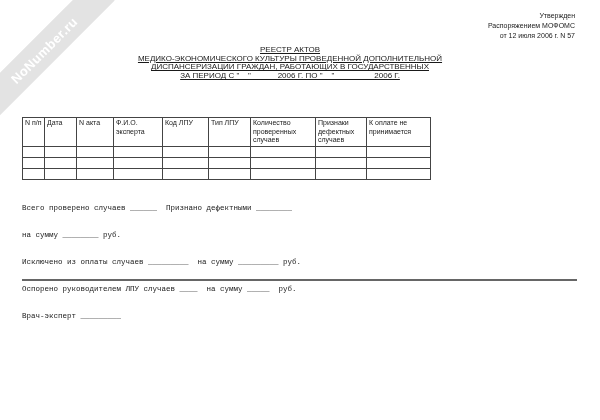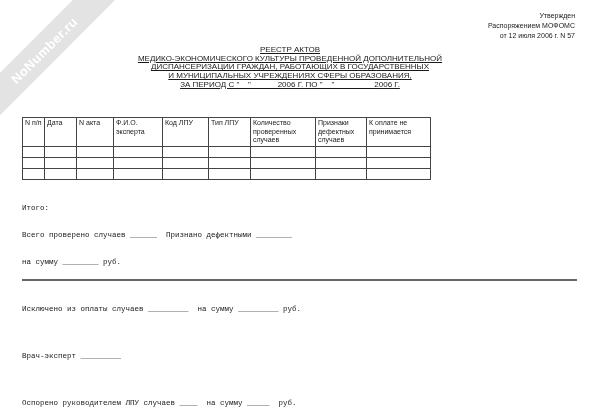--- a/index.html
+++ b/index.html
@@ -76,21 +76,21 @@
   
   .summary {
     position: absolute;
     left: 22px;
     top: 186px;
     font-family: "Liberation Mono", monospace;
     font-size: 7.5px;
     line-height: 9px;
     white-space: pre;
   }
-  .summary .gap { margin-top: 20px; }
+  .summary .gap { margin-top: 0; }
   
   .footer-rule {
     position: absolute;
     left: 22px;
     top: 279px;
     width: 555px;
     height: 2px;
     background: #666666;
   }
 </style>
@@ -106,21 +106,20 @@
   <div class="approval">
     <div>Утвержден</div>
     <div>Распоряжением МОФОМС</div>
     <div>от 12 июля 2006 г. N 57</div>
   </div>
 
   <div class="title">
     <div>РЕЕСТР АКТОВ</div>
     <div>МЕДИКО-ЭКОНОМИЧЕСКОГО КУЛЬТУРЫ ПРОВЕДЕННОЙ ДОПОЛНИТЕЛЬНОЙ</div>
     <div>ДИСПАНСЕРИЗАЦИИ ГРАЖДАН, РАБОТАЮЩИХ В ГОСУДАРСТВЕННЫХ</div>
-    <div>И МУНИЦИПАЛЬНЫХ УЧРЕЖДЕНИЯХ СФЕРЫ ОБРАЗОВАНИЯ,</div>
     <div>ЗА ПЕРИОД С "__" _____ 2006 Г. ПО "__" ________ 2006 Г.</div>
   </div>
 
   <table class="registry">
     <colgroup>
       <col style="width:22px">
         <col style="width:32px">
         <col style="width:37px">
       <col style="width:49px">
         <col style="width:46px">
@@ -173,23 +172,22 @@
           <td></td>
           <td></td>
           <td></td>
           <td></td>
           <td></td>
       </tr>
     </tbody>
   </table>
 
   <div class="summary">
-    <div>Итого:</div>
     <div>Всего проверено случаев ______  Признано дефектными ________</div>
     <div>на сумму ________ руб.</div>
     <div class="gap">Исключено из оплаты случаев _________  на сумму _________ руб.</div>
+    <div class="gap">Оспорено руководителем ЛПУ случаев ____  на сумму _____  руб.</div>
     <div class="gap">Врач-эксперт _________</div>
-    <div class="gap">Оспорено руководителем ЛПУ случаев ____  на сумму _____  руб.</div>
   </div>
 
   <div class="footer-rule"></div>
 
 </div>
 
 </body></html>

